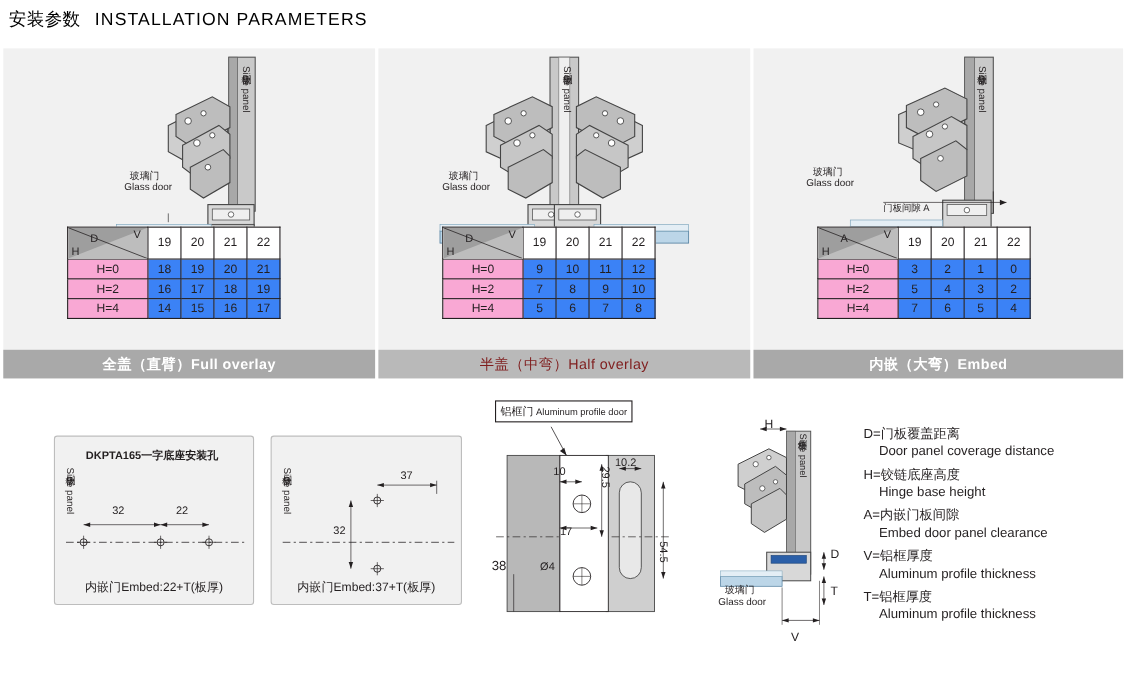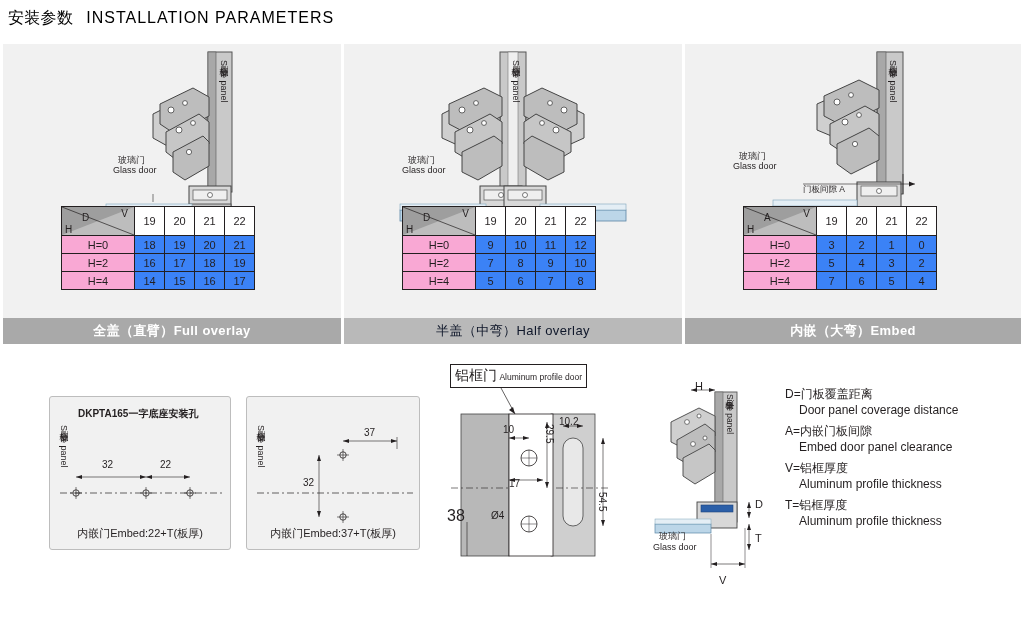--- a/index.html
+++ b/index.html
@@ -30,21 +30,21 @@
   .panel.p1{left:0;width:338px;}
   .panel.p2{left:341px;width:338px;}
   .panel.p3{left:682px;width:336px;}
 
   .panel-caption{
     position:absolute;bottom:0;left:0;right:0;height:26px;
     background:#a9a9a9;color:#ffffff;
     display:flex;align-items:center;justify-content:center;
     font-size:13px;font-weight:bold;letter-spacing:.4px;
   }
-  .panel.p2 .panel-caption{background:#b9b9b9;font-weight:normal;color:#0f172a;}
+  .panel.p2 .panel-caption{background:#b9b9b9;font-weight:normal;color:#7f1d1d;}
   .panel.p3 .panel-caption{background:#a9a9a9;}
 
   
   table.ptab{
     position:absolute;border-collapse:collapse;background:#fff;
     font-size:11px;
   }
   table.ptab td{
     border:1px solid #231f20;
     text-align:center;
@@ -96,21 +96,21 @@
     font-size:12px;line-height:16px;
   }
   .legend .item{margin-bottom:5px;}
   .legend .en{display:block;padding-left:14px;}
 
   .alu-label{
     position:absolute;left:447px;top:12px;
     border:1px solid #231f20;background:#fff;
     font-size:8.5px;padding:2px 4px;white-space:nowrap;
   }
-  .alu-label .cn{font-size:14px;}
+  .alu-label .cn{font-size:10px;}
 
   .txt{position:absolute;font-size:9px;white-space:nowrap;}
 </style>
 </head>
 <body>
 
 <div class="page-title">
   <span class="cn">安装参数</span>
   <span class="en">INSTALLATION PARAMETERS</span>
 </div>
@@ -478,21 +478,21 @@
     <polygon points="120,44 126,42 126,46" fill="#231f20"></polygon>
     <polygon points="140,44 134,42 134,46" fill="#231f20"></polygon>
     <line x1="160" y1="56" x2="160" y2="144" stroke="#231f20" stroke-width=".6"></line>
     <polygon points="160,56 158,62 162,62" fill="#231f20"></polygon>
     <polygon points="160,144 158,138 162,138" fill="#231f20"></polygon>
     <line x1="24" y1="174" x2="24" y2="140" stroke="#231f20" stroke-width=".6"></line>
   </svg>
   <div class="txt" style="left:500px;top:72px;font-size:10px;">10</div>
   <div style="position:absolute;left:541px;top:72px;font-size:10px;writing-mode:vertical-rl;">29.5</div>
   <div class="txt" style="left:506px;top:126px;font-size:10px;">17</div>
-  <div class="txt" style="left:444px;top:155px;font-size:16px;">38</div>
+  <div class="txt" style="left:444px;top:155px;font-size:12px;">38</div>
   <div class="txt" style="left:488px;top:158px;font-size:10px;">Ø4</div>
   <div class="txt" style="left:556px;top:64px;font-size:10px;">10.2</div>
   <div style="position:absolute;left:594px;top:140px;font-size:10px;writing-mode:vertical-rl;">54.5</div>
 
   <svg width="130" height="200" viewBox="0 0 130 200" style="position:absolute;left:650px;top:32px;">
 
     <rect x="62" y="8" width="22" height="130" fill="#c9c9c9" stroke="#555" stroke-width=".9"></rect>
     <rect x="62" y="8" width="8" height="130" fill="#a8a8a8" stroke="#555" stroke-width=".5"></rect>
 
     <g stroke="#444" stroke-width=".9">
@@ -540,20 +540,24 @@
   </div>
   <div class="txt" style="left:656px;top:178px;">玻璃门</div>
   <div class="txt" style="left:650px;top:190px;">Glass door</div>
 
   <div class="legend">
     <div class="item">
       <span>D=门板覆盖距离</span>
       <span class="en">Door panel coverage distance</span>
     </div>
     <div class="item">
+      <span>H=铰链底座高度</span>
+      <span class="en">Hinge base height</span>
+    </div>
+    <div class="item">
       <span>A=内嵌门板间隙</span>
       <span class="en">Embed door panel clearance</span>
     </div>
     <div class="item">
       <span>V=铝框厚度</span>
       <span class="en">Aluminum profile thickness</span>
     </div>
     <div class="item">
       <span>T=铝框厚度</span>
       <span class="en">Aluminum profile  thickness</span>

